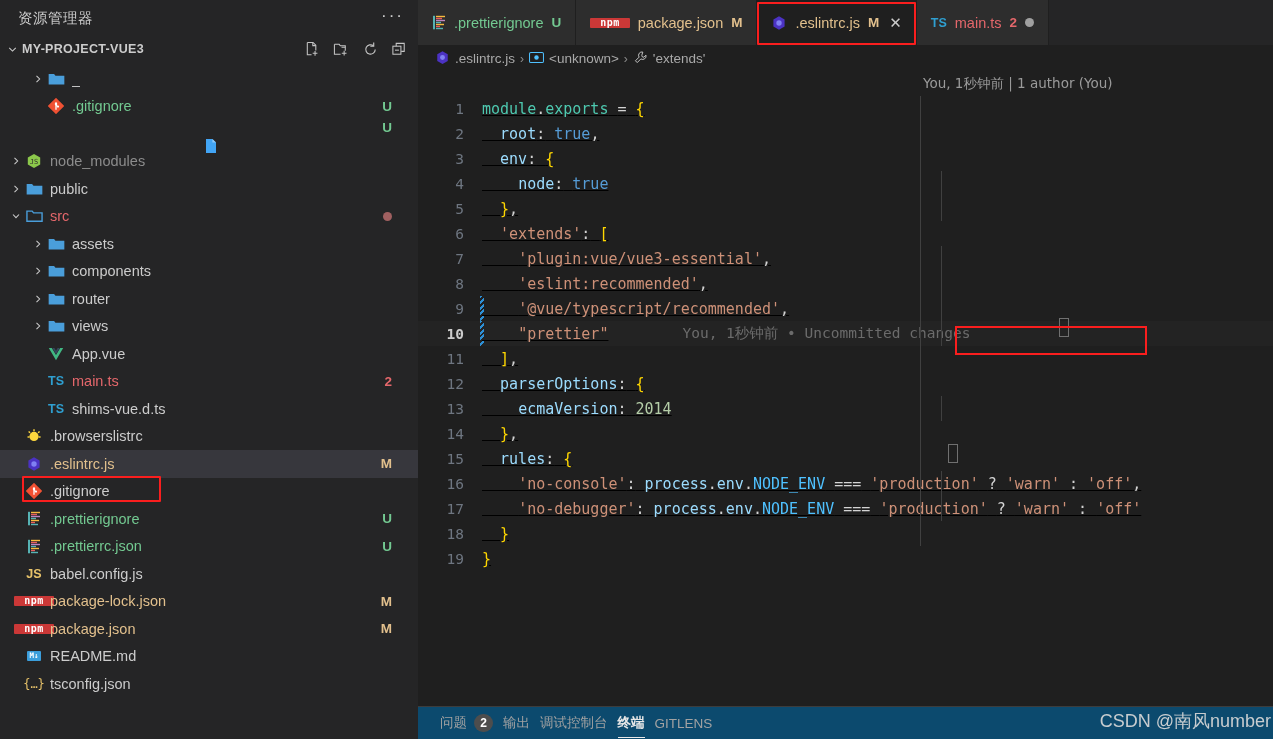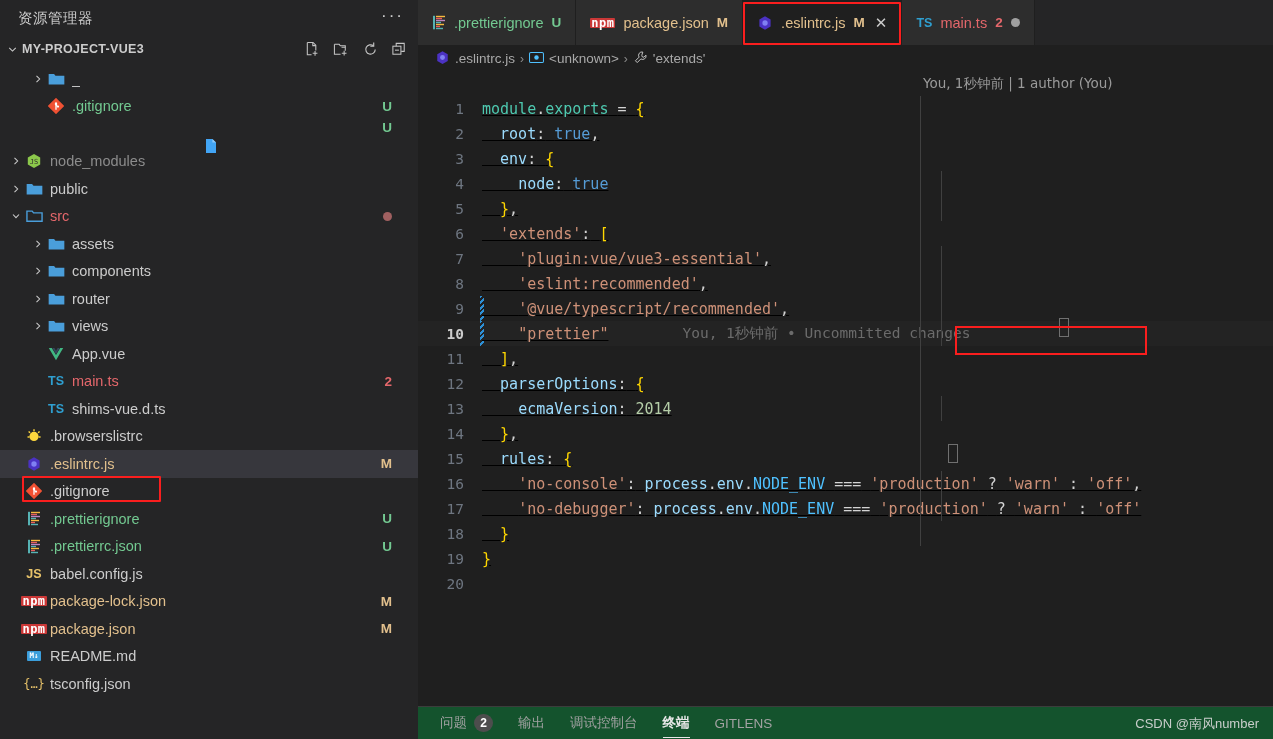--- a/index.html
+++ b/index.html
@@ -67,22 +67,22 @@
     position: absolute; right: 26px; font-size: 13.5px; font-weight: 600;
   }
   .dot { position: absolute; right: 26px; width: 9px; height: 9px; border-radius: 50%; }
 
   .c-green  { color: #73c991; }
   .c-orange { color: #e2c08d; }
   .c-red    { color: #e4676b; }
   .c-grey   { color: #cccccc; }
   .c-dim    { color: #8c8c8c; }
   .npm-ico {
-    font-size: 12px; font-weight: bold; color: #ffffff; background: #cb3837;
-    padding: 1px 1px; letter-spacing: .5px; line-height: 8px; border-radius: 1px;
+    font-size: 10px; font-weight: bold; color: #ffffff; background: #cb3837;
+    padding: 1px 10px; letter-spacing: .5px; line-height: 8px; border-radius: 1px;
     font-family: "DejaVu Sans Mono", monospace;
   }
   .ts-ico { font-size: 12.5px; font-weight: bold; color: #2f9fd0; font-family:"Liberation Sans",sans-serif; }
   .js-ico { font-size: 12.5px; font-weight: bold; color: #e8c36a; }
   .md-ico {
     font-size: 7.5px; font-weight: bold; color: #ffffff; background: #3b9edb;
     padding: 1px 2px; line-height: 8px; border-radius: 1px;
     font-family: "DejaVu Sans Mono", monospace;
   }
   .json-ico { font-size: 12px; color: #e8c36a; font-family: "DejaVu Sans Mono", monospace; }
@@ -163,38 +163,38 @@
     color: #6b6b6b; font-size: 14.5px; padding-left: 74px;
     font-family: "DejaVu Sans Mono", monospace;
   }
 
   .hl-code {
     position: absolute; border: 2.5px solid #fa1e1e; pointer-events: none;
   }
 
   
   .panel {
-    height: 33px; background: #14532d; border-top: 1px solid #3c3c3c;
-    display: flex; align-items: center; padding-left: 22px; gap: 25px;
+    height: 33px; background: #0c4a6e; border-top: 1px solid #3c3c3c;
+    display: flex; align-items: center; padding-left: 22px; gap: 10px;
     font-size: 13.5px; color: #a2a2a2; position: relative;
   }
   .ptab { display: flex; align-items: center; gap: 7px; position: relative; height: 33px; }
   .ptab.active { color: #e7e7e7; font-weight: bold; }
   .ptab.active::after {
     content: ""; position: absolute; left: 0; right: 0; bottom: 2px;
     height: 1px; background: #e7e7e7;
   }
   .pcount {
     background: #4d4d4d; color: #ffffff; border-radius: 9px;
     min-width: 19px; height: 18px; font-size: 12px; font-weight: bold;
     display: flex; align-items: center; justify-content: center; padding: 0 5px;
   }
   .watermark {
-    position: absolute; right: 14px; bottom: 6px;
-    font-size: 13px; color: #d8d8d8; opacity: .92;
+    position: absolute; right: 2px; bottom: 6px;
+    font-size: 18px; color: #d8d8d8; opacity: .92;
   }
 </style>
 </head>
 <body>
 
 <div id="app">
 
   <div class="sidebar">
 
     <div class="sb-title-row">
@@ -615,21 +615,20 @@
         <div class="codeline curline"><div class="gutter cur">10</div><span class="gutterdiff" style="background: repeating-linear-gradient(135deg, rgb(45, 143, 213) 0px, rgb(45, 143, 213) 2px, transparent 2px, transparent 4px);"></span><div class="codetext">    <span class="t-str">"prettier"</span></div><span class="blame-inline">You, 1秒钟前 • Uncommitted changes</span></div>
         <div class="codeline"><div class="gutter">11</div><div class="codetext">  <span class="b-y">]</span><span class="t-op">,</span></div></div>
         <div class="codeline"><div class="gutter">12</div><div class="codetext">  <span class="t-key">parserOptions</span><span class="t-op">:</span> <span class="b-y">{</span></div></div>
         <div class="codeline"><div class="gutter">13</div><div class="codetext">    <span class="t-key">ecmaVersion</span><span class="t-op">:</span> <span class="t-num">2014</span></div></div>
         <div class="codeline"><div class="gutter">14</div><div class="codetext">  <span class="b-y">}</span><span class="t-op">,</span></div></div>
         <div class="codeline"><div class="gutter">15</div><div class="codetext">  <span class="t-key">rules</span><span class="t-op">:</span> <span class="b-y">{</span></div></div>
         <div class="codeline"><div class="gutter">16</div><div class="codetext">    <span class="t-str">'no-console'</span><span class="t-op">:</span> <span class="t-key">process</span><span class="t-op">.</span><span class="t-key">env</span><span class="t-op">.</span><span class="t-id">NODE_ENV</span> <span class="t-op">===</span> <span class="t-str">'production'</span> <span class="t-op">?</span> <span class="t-str">'warn'</span> <span class="t-op">:</span> <span class="t-str">'off'</span><span class="t-op">,</span></div></div>
         <div class="codeline"><div class="gutter">17</div><div class="codetext">    <span class="t-str">'no-debugger'</span><span class="t-op">:</span> <span class="t-key">process</span><span class="t-op">.</span><span class="t-key">env</span><span class="t-op">.</span><span class="t-id">NODE_ENV</span> <span class="t-op">===</span> <span class="t-str">'production'</span> <span class="t-op">?</span> <span class="t-str">'warn'</span> <span class="t-op">:</span> <span class="t-str">'off'</span></div></div>
         <div class="codeline"><div class="gutter">18</div><div class="codetext">  <span class="b-y">}</span></div></div>
         <div class="codeline"><div class="gutter">19</div><div class="codetext"><span class="b-y">}</span></div></div>
-        <div class="codeline"><div class="gutter">20</div><div class="codetext"></div></div>
         <div class="iguide" style="left: 502px; top: 0px; height: 450px; position: absolute;"></div>
         <div class="iguide" style="left: 523px; top: 75px; height: 50px; position: absolute;"></div>
         <div class="iguide" style="left: 523px; top: 150px; height: 100px; position: absolute;"></div>
         <div class="iguide" style="left: 523px; top: 300px; height: 25px; position: absolute;"></div>
         <div class="iguide" style="left: 523px; top: 375px; height: 50px; position: absolute;"></div>
         <div style="position: absolute; border: 1px solid rgb(112, 112, 112); width: 10px; height: 19px; left: 641px; top: 222px;"></div>
         <div style="position: absolute; border: 1px solid rgb(112, 112, 112); width: 10px; height: 19px; left: 530px; top: 348px;"></div>
         <div class="hl-code" style="left: 537px; top: 230px; width: 192px; height: 29px; z-index: 8;"></div>
       </div>
 

